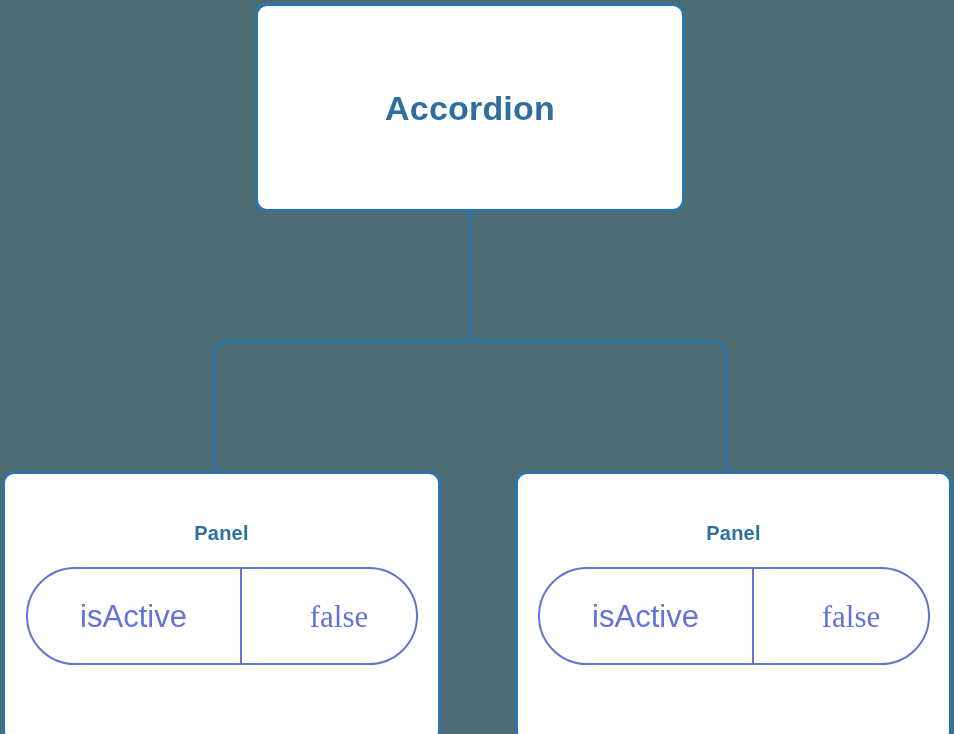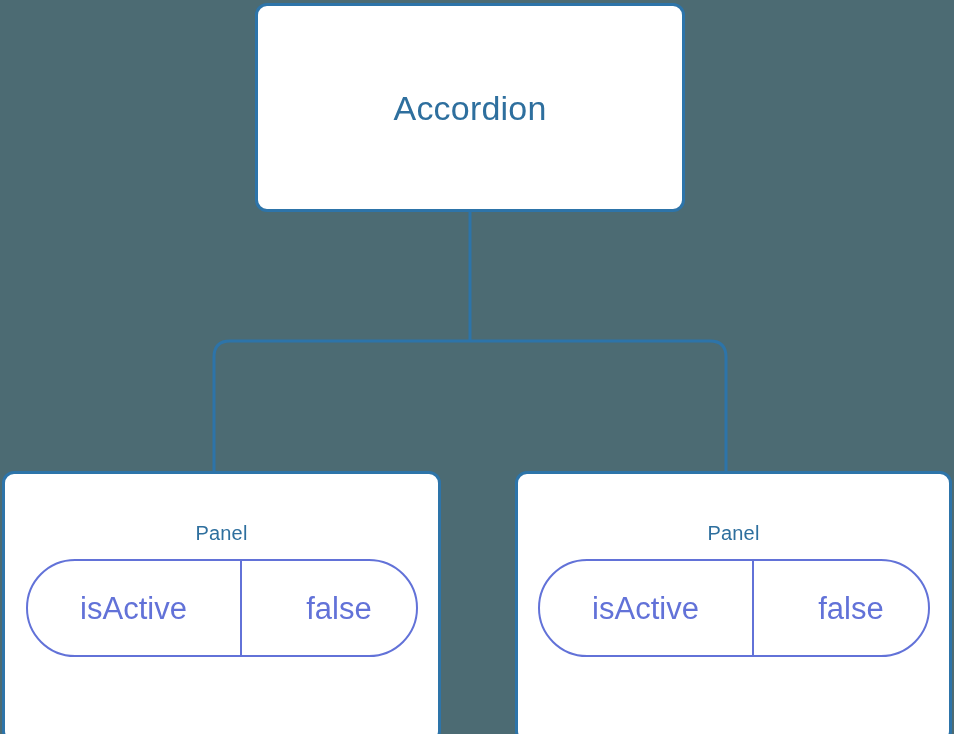--- a/index.html
+++ b/index.html
@@ -41,21 +41,21 @@
     border-radius: 12px;
     box-sizing: border-box;
     display: flex;
     flex-direction: column;
     align-items: center;
   }
 
   .node-title {
     color: #2e6f9e;
     font-size: 34px;
-    font-weight: 400;
+    font-weight: 700;
     letter-spacing: 0.2px;
     line-height: 1;
     white-space: nowrap;
   }
 
   
   #node-root {
     left: 255px;
     top: 3px;
     width: 430px;
@@ -77,21 +77,21 @@
   #node-panel-1 {
     left: 515px;
     width: 437px;
   }
   .node-child .node-title {
     font-size: 20px;
   }
 
   
   .pill {
-    margin-top: 16px;
+    margin-top: 24px;
     display: flex;
     align-items: stretch;
     border: 2px solid #6272d8;
     border-radius: 999px;
     height: 98px;
     box-sizing: border-box;
     background: transparent;
     overflow: hidden;
     gap: 21px;
   }
@@ -104,20 +104,21 @@
     line-height: 1;
     white-space: nowrap;
     box-sizing: border-box;
   }
   .pill-key {
     width: 214px;
     border-right: 2px solid #6272d8;
   }
   .pill-val {
     width: 153px;
+    font-family: Liberation Serif, serif;
   }
 </style>
 </head>
 <body>
 
 <div id="diagram">
 
   <svg id="connectors" viewBox="0 0 954 734" width="954" height="734" xmlns="http://www.w3.org/2000/svg">
 
     <path d="M470,210 L470,341" fill="none" stroke="#2d74a9" stroke-width="3" stroke-linecap="butt"></path>

